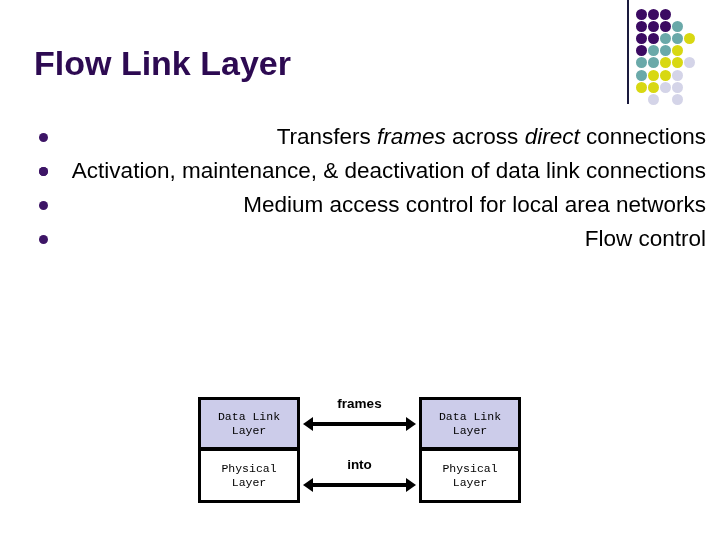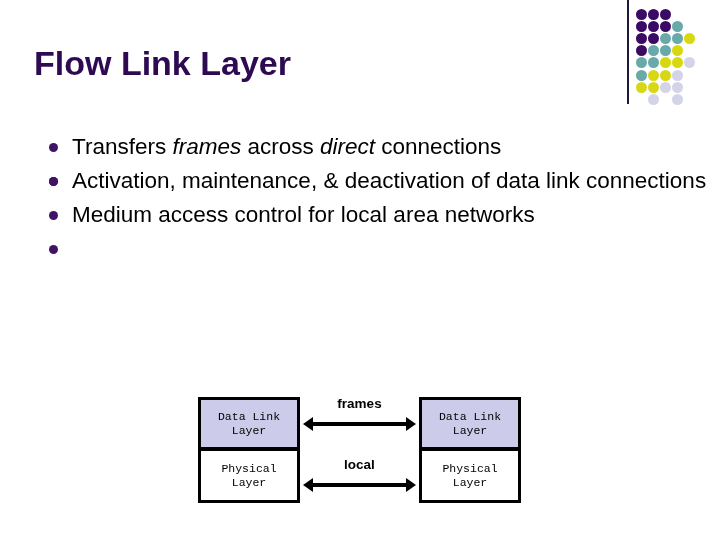--- a/index.html
+++ b/index.html
@@ -50,22 +50,23 @@
     white-space: nowrap;
   }
 
   
   #bullet-list {
     position: absolute;
     left: 30px;
     top: 116px;
     width: 672px;
     list-style: none;
-    margin: 14px;
+    margin: 4px;
     padding: 0;
+    text-align: right;
   }
   #bullet-list li {
     position: relative;
     padding-left: 28px;
     font-size: 22.5px;
     line-height: 33px;
     color: #000000;
     margin: 0 0 1px 0;
   }
   #bullet-list li .bullet-marker {
@@ -200,21 +201,21 @@
     <div class="dot" style="left: 36.3px; top: 84.7px; background: rgb(212, 212, 232);"></div>
   </div>
 
 <div id="page-title" style="color: rgb(45, 10, 82);">Flow Link Layer</div>
 
 <ul id="bullet-list">
     <li><span class="bullet-marker" style="background: rgb(61, 21, 102);"></span><span class="bullet-text"><span>Transfers </span><i>frames</i><span> across </span><i>direct</i><span> connections</span></span></li>
     <li><span class="bullet-marker" style="background: rgb(61, 21, 102);"></span></li>
     <li><span class="bullet-marker" style="background: rgb(61, 21, 102);"></span><span class="bullet-text"><span>Activation, maintenance, &amp; deactivation of data link connections</span></span></li>
     <li><span class="bullet-marker" style="background: rgb(61, 21, 102);"></span><span class="bullet-text"><span>Medium access control for local area networks</span></span></li>
-    <li><span class="bullet-marker" style="background: rgb(61, 21, 102);"></span></li>
+    <li><span class="bullet-marker" style="background: rgb(61, 21, 102);"></span><span class="bullet-text"><span>Flow control</span></span></li>
   </ul>
 
 <div id="layer-diagram">
 
   <div class="layer-box box-dl" id="box-dl-left" style="background: rgb(204, 204, 234);">
     <span>
       <span>Data Link</span><br>
       <span>Layer</span>
     </span>
   </div>
@@ -241,21 +242,21 @@
   </div>
 
   <div class="arrow-label" id="label-frames">frames</div>
 
   <div class="arrow-row" id="arrow-frames">
     <div class="head-left"></div>
     <div class="shaft"></div>
     <div class="head-right"></div>
   </div>
 
-  <div class="arrow-label" id="label-bits">local</div>
+  <div class="arrow-label" id="label-bits">into</div>
 
   <div class="arrow-row" id="arrow-bits">
     <div class="head-left"></div>
     <div class="shaft"></div>
     <div class="head-right"></div>
   </div>
 
 </div>
 
 </body></html>

